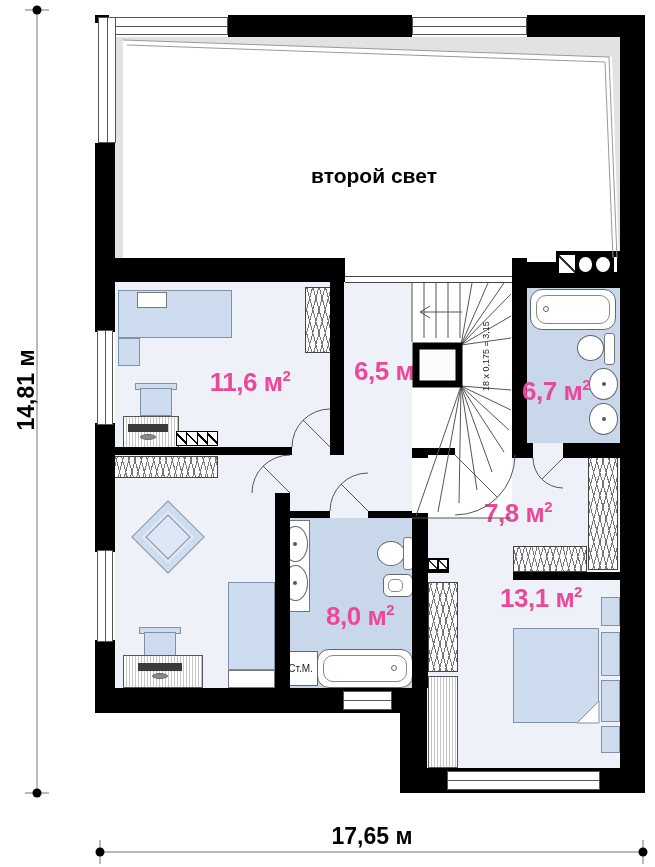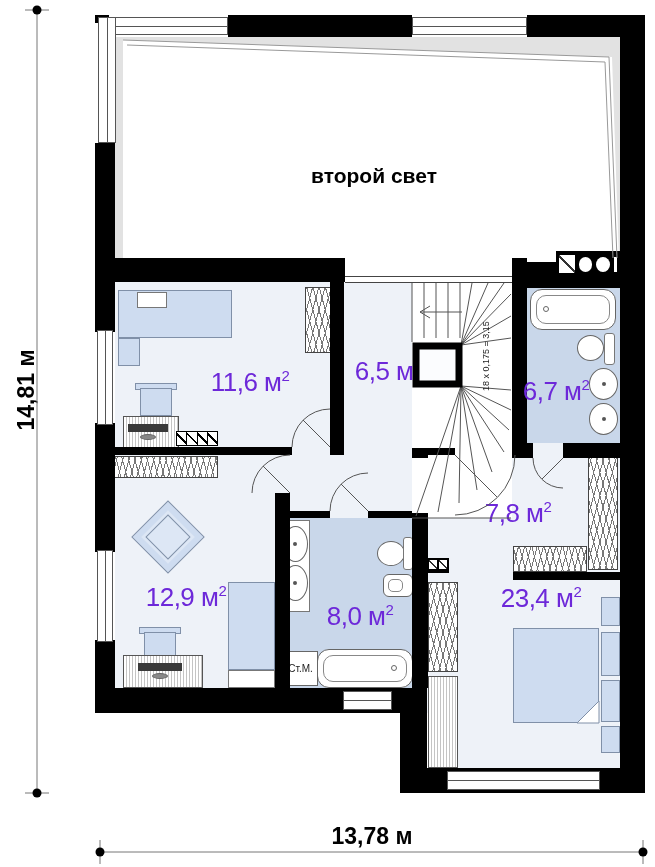--- a/index.html
+++ b/index.html
@@ -14,22 +14,22 @@
   .furn{background:#cedcf0;border:1px solid #8090a8;}
   .whitebox{background:#fff;border:1px solid #777;}
   .hatch{background-color:#fff;border:1px solid #444;
          background-image:repeating-linear-gradient(75deg,transparent 0 5px,#777 5px 6px),
                           repeating-linear-gradient(-75deg,transparent 0 5px,#777 5px 6px);}
   .wood{background-color:#fff;border:1px solid #555;
         background-image:repeating-linear-gradient(90deg,transparent 0 2px,#c4c4c4 2px 3px);}
   .win-h{background:#fff linear-gradient(#555,#555) center/100% 1px no-repeat;border:1px solid #555;}
   .win-v{background:#fff linear-gradient(#555,#555) center/1px 100% no-repeat;border:1px solid #555;}
   .railing{background:#fff;border-top:1px solid #444;border-bottom:1px solid #444;}
-  .room-label{position:absolute;transform:translate(-50%,-50%);font-weight:normal;font-size:26px;
-              color:#6d28d9;white-space:nowrap;letter-spacing:-0.5px;}
+  .room-label{position:absolute;transform:translate(-50%,-50%);font-weight:bold;font-size:26px;
+              color:#ec4899;white-space:nowrap;letter-spacing:-0.5px;}
   .room-label sup{font-size:15px;}
   .sl-label{position:absolute;transform:translate(-50%,-50%);font-weight:bold;font-size:21px;color:#000;white-space:nowrap;}
   .dim-label{position:absolute;transform:translate(-50%,-50%);font-weight:bold;font-size:23px;color:#000;white-space:nowrap;}
   .dim-label.v{transform:translate(-50%,-50%) rotate(-90deg);}
   .radgrp{display:flex;gap:1px;background:#000;border:1px solid #000;}
   .radgrp span{flex:1;background:linear-gradient(45deg,transparent 44%,#000 44%,#000 56%,transparent 56%),#fff;}
   .oval{background:#fff;border:1px solid #666;border-radius:50%;}
   .dot{position:absolute;background:#555;border-radius:50%;}
   .tub{background:#fff;border:1px solid #666;border-radius:12px;}
   .tub .inner{position:absolute;left:5px;top:5px;right:5px;bottom:5px;border:1px solid #888;border-radius:10px;}
@@ -181,31 +181,29 @@
   <div class="abs win-h" style="left:447px;top:771px;width:153px;height:19px;"></div>
 
   <div class="sl-label" style="left:374px;top:176px;">второй свет</div>
 
   <div class="room-label" style="left:250px;top:382px;">
     <span>11,6</span> <span>м</span><sup>2</sup></div>
   <div class="room-label" style="left:388px;top:371px;">
     <span>6,5</span> <span>м</span><sup>2</sup></div>
   <div class="room-label" style="left:556px;top:391px;">
     <span>6,7</span> <span>м</span><sup>2</sup></div>
-  <div class="room-label" style="left:186px;top:597px;">
-    <span>12,9</span> <span>м</span><sup>2</sup></div>
   <div class="room-label" style="left:360px;top:616px;">
     <span>8,0</span> <span>м</span><sup>2</sup></div>
   <div class="room-label" style="left:518px;top:513px;text-align:right;">
     <span>7,8</span> <span>м</span><sup>2</sup></div>
   <div class="room-label" style="left:541px;top:598px;">
-    <span>23,4</span> <span>м</span><sup>2</sup></div>
+    <span>13,1</span> <span>м</span><sup>2</sup></div>
 
   <div class="dim-label v" style="left:26px;top:390px;">14,81 м</div>
-  <div class="dim-label" style="left:372px;top:836px;">13,78 м</div>
+  <div class="dim-label" style="left:372px;top:836px;">17,65 м</div>
 
   <svg class="overlay" width="655" height="867" viewBox="0 0 655 867">
 
     <g stroke="#999" fill="none" stroke-width="1">
       <polyline points="123,40 609,57 617,258"></polyline>
       <polyline points="127,45 605,62 613,258"></polyline>
     </g>
 
     <g stroke="#555" stroke-width="1" fill="none">
       <line x1="412" y1="283" x2="412" y2="342"></line>

